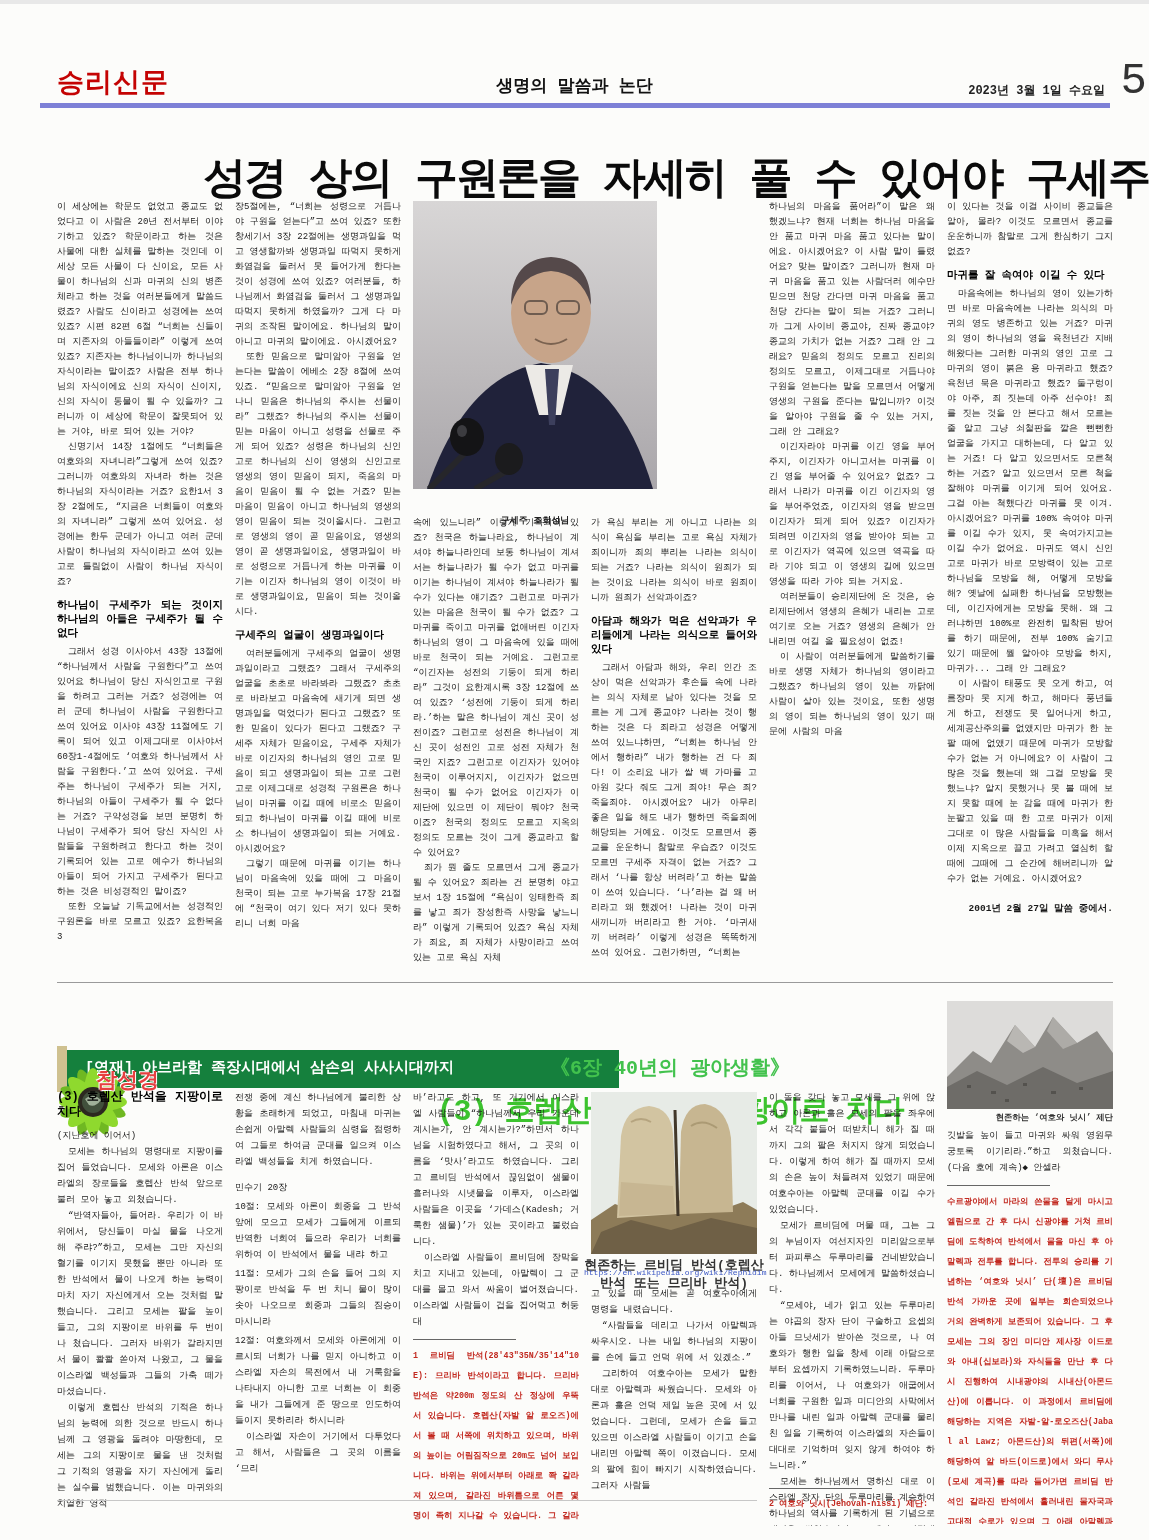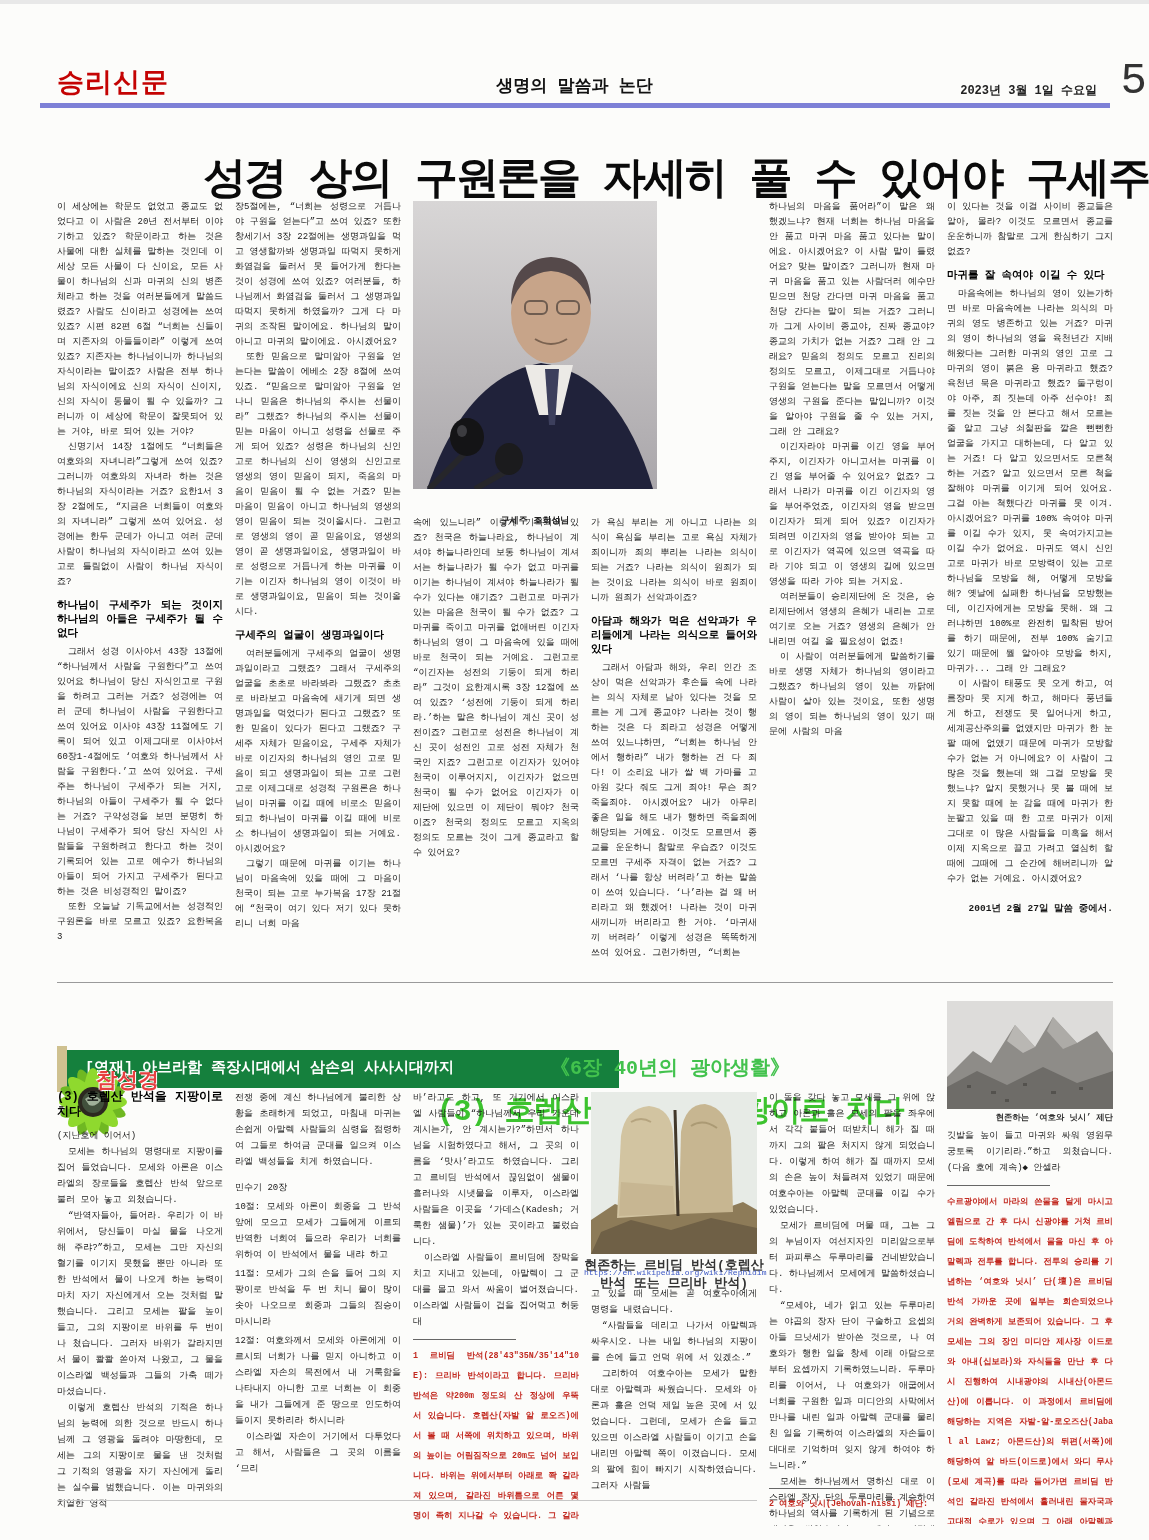--- a/index.html
+++ b/index.html
@@ -1,21 +1,21 @@
 <!DOCTYPE html>
 <html><head>
 <meta charset="utf-8">
 <style>
   html,body{margin:0;padding:0;background:#e8e8e8;}
   .page{position:relative;width:1149px;height:1540px;background:#fcfcfa;margin:4px auto;
         font-family:Liberation Mono, monospace;color:#111;overflow:hidden;padding-left:36px;}
   
   .mast-logo{position:absolute;left:57px;top:60px;font-size:27px;font-weight:800;color:#c40303;letter-spacing:1px;}
   .mast-section{position:absolute;left:0;top:70px;width:1149px;text-align:center;font-size:17px;font-weight:700;color:#111;}
-  .mast-date{position:absolute;right:88px;top:78px;font-size:12px;font-weight:700;color:#222;}
+  .mast-date{position:absolute;right:80px;top:78px;font-size:12px;font-weight:700;color:#222;}
   .mast-page{position:absolute;right:38px;top:52px;font-size:44px;font-weight:300;color:#333;}
   .mast-rule{position:absolute;left:40px;top:99px;width:1070px;height:5px;background:#7d80d6;}
   
   .headline{position:absolute;left:0;top:116px;width:1149px;text-align:right;
             font-size:43px;font-weight:900;letter-spacing:-2px;color:#0a0a0a;}
   .tcol,.bcol{position:absolute;width:166px;font-size:9px;line-height:15px;text-align:justify;
               color:#1a1a1a;overflow:hidden;word-break:break-all;}
   .tcol{top:196px;height:764px;}
   .bcol{top:1086px;height:436px;font-size:9px;line-height:16px;}
   .blk{margin:0;}
@@ -110,20 +110,21 @@
     </div>
   <div class="tcol" style="left:235px">
       <p class="blk cont">장5절에는, “너희는 성령으로 거듭나야 구원을 얻는다”고 쓰여 있죠? 또한 창세기서 3장 22절에는 생명과일을 먹고 영생할까봐 생명과일 따먹지 못하게 화염검을 둘러서 못 들어가게 한다는 것이 성경에 쓰여 있죠? 여러분들, 하나님께서 화염검을 둘러서 그 생명과일 따먹지 못하게 하였을까? 그게 다 마귀의 조작된 말이에요. 하나님의 말이 아니고 마귀의 말이에요. 아시겠어요?</p>
       <p class="blk para">또한 믿음으로 말미암아 구원을 얻는다는 말씀이 에베소 2장 8절에 쓰여 있죠. “믿음으로 말미암아 구원을 얻나니 믿음은 하나님의 주시는 선물이라” 그랬죠? 하나님의 주시는 선물이 믿는 마음이 아니고 성령을 선물로 주게 되어 있죠? 성령은 하나님의 신인 고로 하나님의 신이 영생의 신인고로 영생의 영이 믿음이 되지, 죽음의 마음이 믿음이 될 수 없는 거죠? 믿는 마음이 믿음이 아니고 하나님의 영생의 영이 믿음이 되는 것이올시다. 그런고로 영생의 영이 곧 믿음이요, 영생의 영이 곧 생명과일이요, 생명과일이 바로 성령으로 거듭나게 하는 마귀를 이기는 이긴자 하나님의 영이 이것이 바로 생명과일이요, 믿음이 되는 것이올시다.</p>
       <p class="blk subhead">구세주의 얼굴이 생명과일이다</p>
       <p class="blk para">여러분들에게 구세주의 얼굴이 생명과일이라고 그랬죠? 그래서 구세주의 얼굴을 초초로 바라봐라 그랬죠? 초초로 바라보고 마음속에 새기게 되면 생명과일을 먹었다가 된다고 그랬죠? 또한 믿음이 있다가 된다고 그랬죠? 구세주 자체가 믿음이요, 구세주 자체가 바로 이긴자의 하나님의 영인 고로 믿음이 되고 생명과일이 되는 고로 그런고로 이제그대로 성경적 구원론은 하나님이 마귀를 이길 때에 비로소 믿음이 되고 하나님이 마귀를 이길 때에 비로소 하나님이 생명과일이 되는 거예요. 아시겠어요?</p>
       <p class="blk para">그렇기 때문에 마귀를 이기는 하나님이 마음속에 있을 때에 그 마음이 천국이 되는 고로 누가복음 17장 21절에 “천국이 여기 있다 저기 있다 못하리니 너희 마음</p>
     </div>
   <div class="tcol" style="left:413px;top:512px;height:448px">
       <p class="blk cont">속에 있느니라” 이렇게 기록되어 있죠? 천국은 하늘나라요, 하나님이 계셔야 하늘나라인데 보통 하나님이 계셔서는 하늘나라가 될 수가 없고 마귀를 이기는 하나님이 계셔야 하늘나라가 될 수가 있다는 얘기죠? 그런고로 마귀가 있는 마음은 천국이 될 수가 없죠? 그 마귀를 죽이고 마귀를 없애버린 이긴자 하나님의 영이 그 마음속에 있을 때에 바로 천국이 되는 거예요. 그런고로 “이긴자는 성전의 기둥이 되게 하리라” 그것이 요한계시록 3장 12절에 쓰여 있죠? ‘성전에 기둥이 되게 하리라.’하는 말은 하나님이 계신 곳이 성전이죠? 그런고로 성전은 하나님이 계신 곳이 성전인 고로 성전 자체가 천국인 지죠? 그런고로 이긴자가 있어야 천국이 이루어지지, 이긴자가 없으면 천국이 될 수가 없어요 이긴자가 이 제단에 있으면 이 제단이 뭐야? 천국이죠? 천국의 정의도 모르고 지옥의 정의도 모르는 것이 그게 종교라고 할 수 있어요?</p>
+      <p class="blk para">죄가 뭔 줄도 모르면서 그게 종교가 될 수 있어요? 죄라는 건 분명히 야고보서 1장 15절에 “욕심이 잉태한즉 죄를 낳고 죄가 장성한즉 사망을 낳느니라” 이렇게 기록되어 있죠? 욕심 자체가 죄요, 죄 자체가 사망이라고 쓰여 있는 고로 욕심 자체</p>
     </div>
   <div class="tcol" style="left:591px;top:512px;height:448px">
       <p class="blk cont">가 욕심 부리는 게 아니고 나라는 의식이 욕심을 부리는 고로 욕심 자체가 죄이니까 죄의 뿌리는 나라는 의식이 되는 거죠? 나라는 의식이 원죄가 되는 것이요 나라는 의식이 바로 원죄이니까 원죄가 선악과이죠?</p>
       <p class="blk subhead">아담과 해와가 먹은 선악과가 우리들에게 나라는 의식으로 들어와 있다</p>
       <p class="blk para">그래서 아담과 해와, 우리 인간 조상이 먹은 선악과가 후손들 속에 나라는 의식 자체로 남아 있다는 것을 모르는 게 그게 종교야? 나라는 것이 행하는 것은 다 죄라고 성경은 어떻게 쓰여 있느냐하면, “너희는 하나님 안에서 행하라” 내가 행하는 건 다 죄다! 이 소리요 내가 쌀 백 가마를 고아원 갖다 줘도 그게 죄야! 무슨 죄? 죽을죄야. 아시겠어요? 내가 아무리 좋은 일을 해도 내가 행하면 죽을죄에 해당되는 거예요. 이것도 모르면서 종교를 운운하니 참말로 우습죠? 이것도 모르면 구세주 자격이 없는 거죠? 그래서 ‘나를 항상 버려라’고 하는 말씀이 쓰여 있습니다. ‘나’라는 걸 왜 버리라고 왜 했겠어! 나라는 것이 마귀 새끼니까 버리라고 한 거야. ‘마귀새끼 버려라’ 이렇게 성경은 똑똑하게 쓰여 있어요. 그런가하면, “너희는</p>
     </div>
   <div class="tcol" style="left:769px">
       <p class="blk cont">하나님의 마음을 품어라”이 말은 왜 했겠느냐? 현재 너희는 하나님 마음을 안 품고 마귀 마음 품고 있다는 말이에요. 아시겠어요? 이 사람 말이 틀렸어요? 맞는 말이죠? 그러니까 현재 마귀 마음을 품고 있는 사람더러 예수만 믿으면 천당 간다면 마귀 마음을 품고 천당 간다는 말이 되는 거죠? 그러니까 그게 사이비 종교야, 진짜 종교야? 종교의 가치가 없는 거죠? 그래 안 그래요? 믿음의 정의도 모르고 진리의 정의도 모르고, 이제그대로 거듭나야 구원을 얻는다는 말을 모르면서 어떻게 영생의 구원을 준다는 말입니까? 이것을 알아야 구원을 줄 수 있는 거지, 그래 안 그래요?</p>
       <p class="blk para">이긴자라야 마귀를 이긴 영을 부어주지, 이긴자가 아니고서는 마귀를 이긴 영을 부어줄 수 있어요? 없죠? 그래서 나라가 마귀를 이긴 이긴자의 영을 부어주었죠, 이긴자의 영을 받으면 이긴자가 되게 되어 있죠? 이긴자가 되려면 이긴자의 영을 받아야 되는 고로 이긴자가 역곡에 있으면 역곡을 따라 기야 되고 이 영생의 길에 있으면 영생을 따라 가야 되는 거지요.</p>
       <p class="blk para">여러분들이 승리제단에 온 것은, 승리제단에서 영생의 은혜가 내리는 고로 여기로 오는 거죠? 영생의 은혜가 안 내리면 여길 올 필요성이 없죠!</p>

